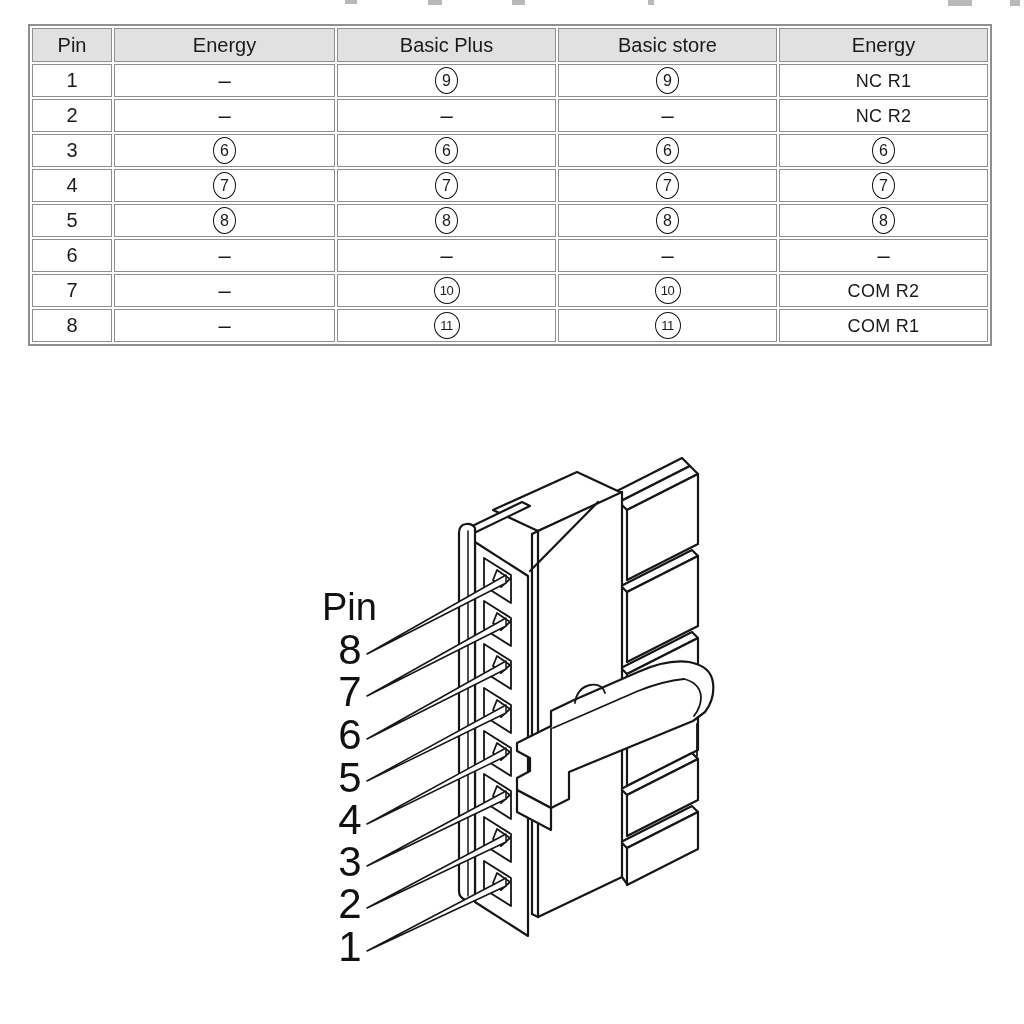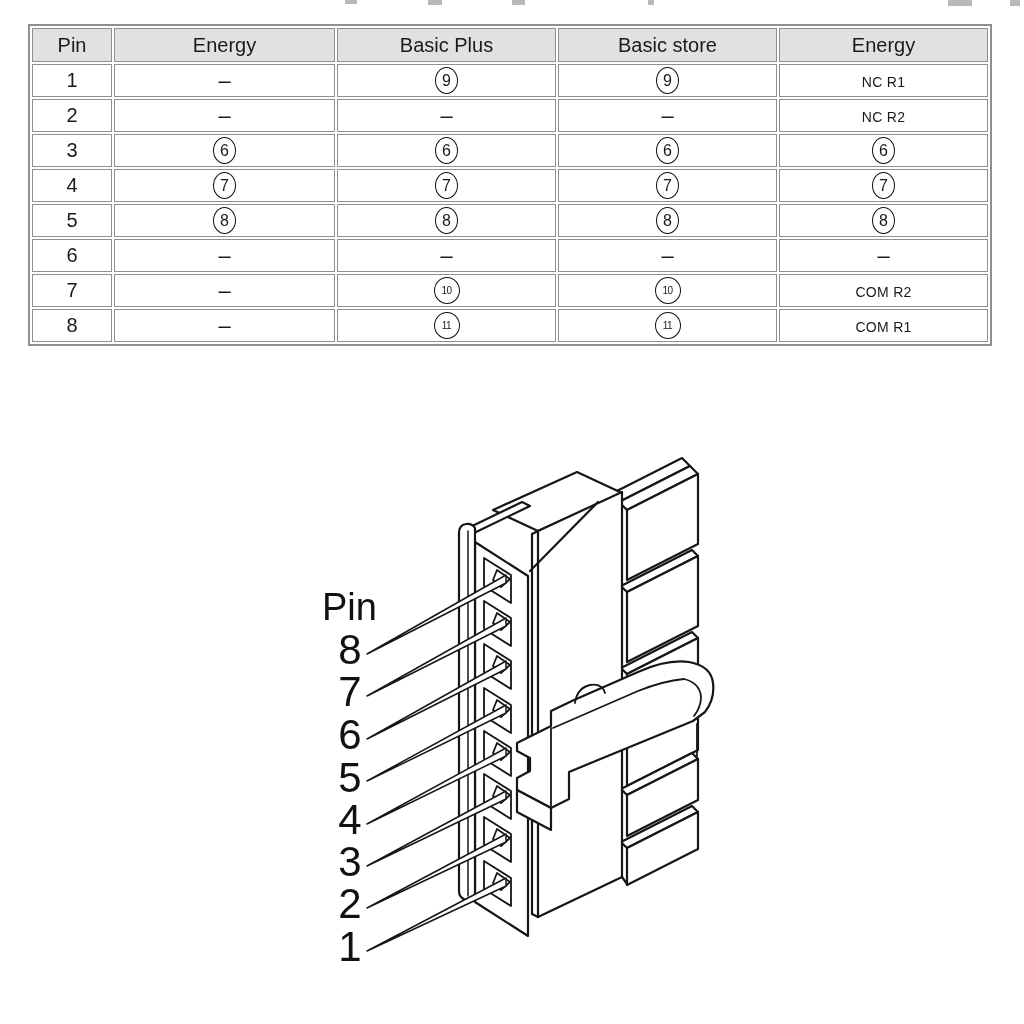--- a/index.html
+++ b/index.html
@@ -19,27 +19,27 @@
   }
   table.pinout th, table.pinout td {
     border:1px solid #8f8f8f; height:33px; padding:0 4px;
     text-align:center; vertical-align:middle;
     font-size:20px; font-weight:400; color:#1a1a1a; background:#fff;
   }
   table.pinout th { background:#e1e1e1; height:34px; }
   .col-pin { width:80px; } .col-basic { width:221px; } .col-plus { width:219px; }
   .col-energy { width:219px; } .col-safety { width:209px; }
   td .dash { font-size:22px; }
-  td .txt { font-size:14px; letter-spacing:0.3px; }
+  td .txt { font-size:18px; letter-spacing:0.3px; }
   .circ {
     display:inline-flex; align-items:center; justify-content:center;
     width:23px; height:27px; border:1.7px solid #111; border-radius:50%;
     font-size:16px; line-height:1; vertical-align:middle; background:#fff;
   }
-  .circ.two { width:26px; font-size:10px; letter-spacing:-0.5px; }
+  .circ.two { width:26px; font-size:13px; letter-spacing:-0.5px; }
 
   
   .diagram { position:absolute; left:0; top:0; width:1024px; height:1024px; }
   .pin-header {
     position:absolute; left:322px; top:586px; font-size:38px; color:#111;
   }
   .pin-label {
     position:absolute; left:330px; width:40px; text-align:center;
     font-size:42px; line-height:1; color:#111;
   }

